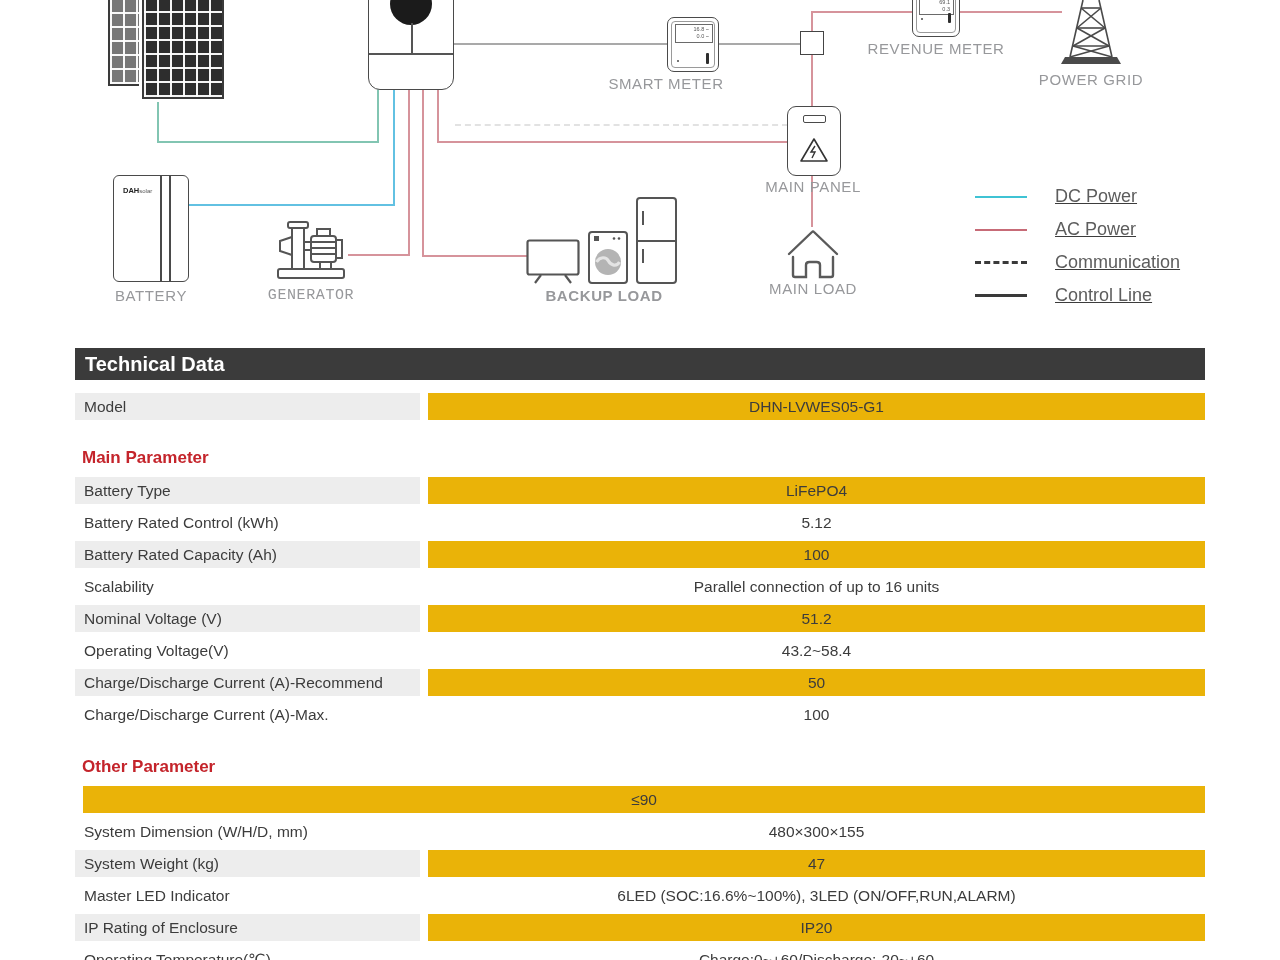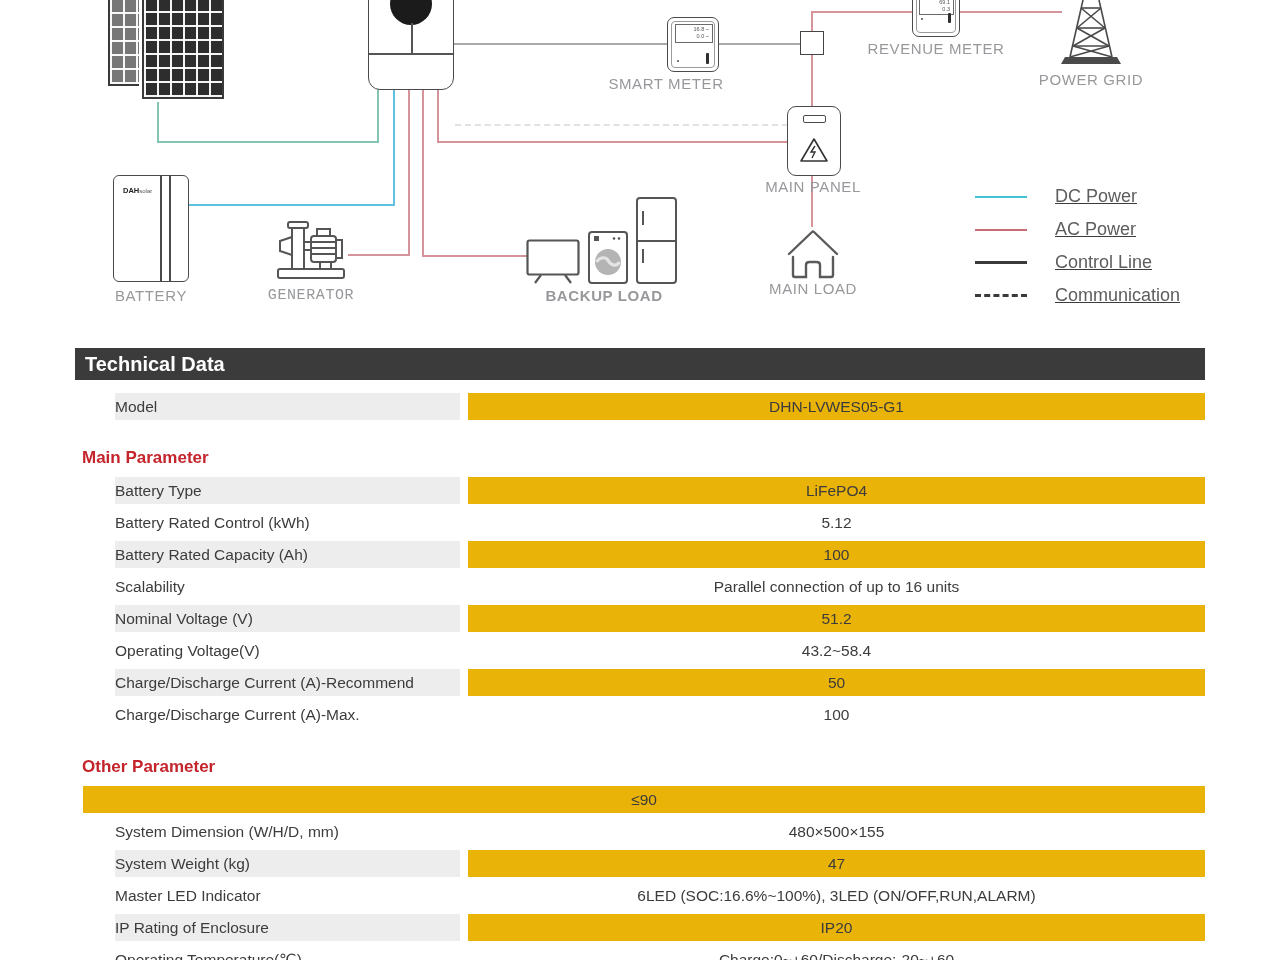--- a/index.html
+++ b/index.html
@@ -58,21 +58,21 @@
   .legend .sw.acp{height:2px;background:#c76b77;}
   .legend .sw.ctl{height:2.5px;background:#3a3a3a;}
   .legend .sw.comm{height:0;border-top:3px dashed #3a3a3a;}
   .legend .lt{font-size:18px;color:#5d5d5d;}
 
   
   .tech{position:absolute;left:75px;top:348px;width:1130px;}
   .thead{height:32px;background:#3b3b3b;color:#fff;font-size:20px;font-weight:bold;
          line-height:32px;padding-left:10px;box-sizing:border-box;}
   .trow{display:flex;height:27px;margin-bottom:5px;font-size:15.5px;}
-  .trow .lc{width:345px;display:flex;align-items:center;box-sizing:border-box;margin-left:40px;}
+  .trow .lc{width:345px;display:flex;align-items:center;padding-left:9px;box-sizing:border-box;}
   .trow .rc{flex:1;margin-left:8px;display:flex;align-items:center;justify-content:center;text-align:center;}
   .trow.shade .lc{background:#ededed;}
   .trow.shade .rc{background:#eab308;}
   .sechead{font-size:17px;font-weight:bold;color:#c4242b;padding-left:7px;}
   .gap13{height:13px;} .gap23{height:23px;} .gap9{height:9px;} .gap24{height:24px;}
 
   svg{display:block;}
 </style>
 </head>
 <body>
@@ -231,26 +231,26 @@
     <div class="legend">
       <div class="li">
         <div class="sw dc"></div>
         <div class="lt">DC Power</div>
       </div>
       <div class="li">
         <div class="sw acp"></div>
         <div class="lt">AC Power</div>
       </div>
       <div class="li">
+        <div class="sw comm"></div>
+        <div class="lt">Communication</div>
+      </div>
+      <div class="li">
         <div class="sw ctl"></div>
         <div class="lt">Control Line</div>
-      </div>
-      <div class="li">
-        <div class="sw comm"></div>
-        <div class="lt">Communication</div>
       </div>
     </div>
   </div>
 
   <div class="tech">
     <div class="thead">Technical Data</div>
     <div class="gap13"></div>
 
     <div class="trow shade">
       <div class="lc">Model</div>
@@ -296,21 +296,21 @@
 
     <div class="gap24"></div>
     <div class="sechead">Other Parameter</div>
     <div class="gap9"></div>
 
     <div class="trow shade">
       <div class="rc">≤90</div>
     </div>
     <div class="trow">
       <div class="lc">System Dimension (W/H/D, mm)</div>
-      <div class="rc">480×500×155</div>
+      <div class="rc">480×300×155</div>
     </div>
     <div class="trow shade">
       <div class="lc">System Weight (kg)</div>
       <div class="rc">47</div>
     </div>
     <div class="trow">
       <div class="lc">Master LED Indicator</div>
       <div class="rc">6LED (SOC:16.6%~100%), 3LED (ON/OFF,RUN,ALARM)</div>
     </div>
     <div class="trow shade">

